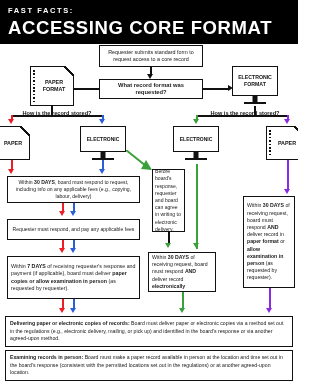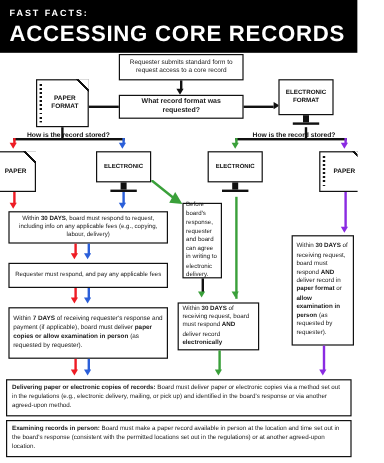--- a/index.html
+++ b/index.html
@@ -108,21 +108,21 @@
   .summary {
     position:absolute; border:1.3px solid #111; background:#fff;
     padding:3px 4px; color:#1a1a1a; text-align:left;
   }
 </style>
 </head>
 <body>
 
 <div class="header">
   <div class="eyebrow">FAST FACTS:</div>
-  <div class="title">ACCESSING CORE RECORDS</div>
+  <div class="title">ACCESSING CORE FORMAT</div>
 </div>
 
 <div class="box" style="left:99px; top:45px; width:104px; height:22px; font-size:5.4px; line-height:7px;">
   <span class="t">Requester submits standard form to request access to a core record</span>
 </div>
 
 <div class="vline" style="left:150px; top:67px; height:8px; background:#111;"></div>
 <div class="arrow-d" style="left:147.2px; top:74px; border-top:5px solid #111;"></div>
 
 <div class="box" style="left:99px; top:79px; width:104px; height:20px; font-size:5.8px; line-height:7.4px; font-weight:bold;">

